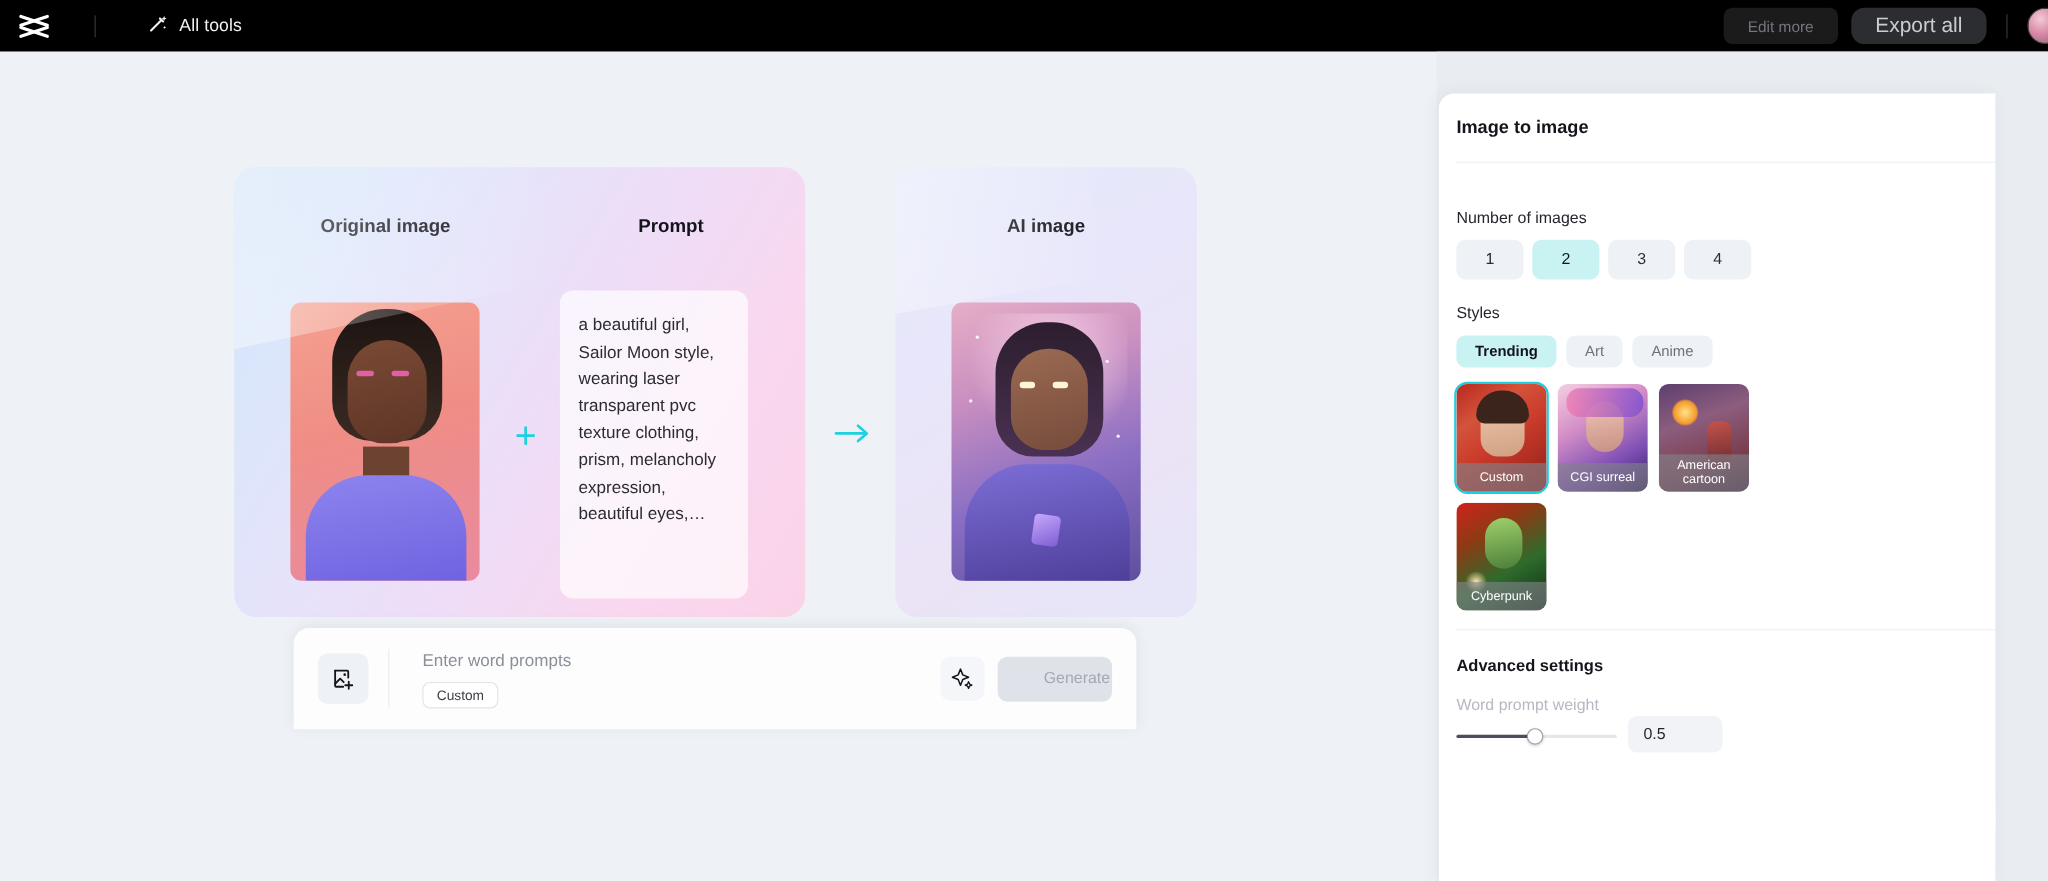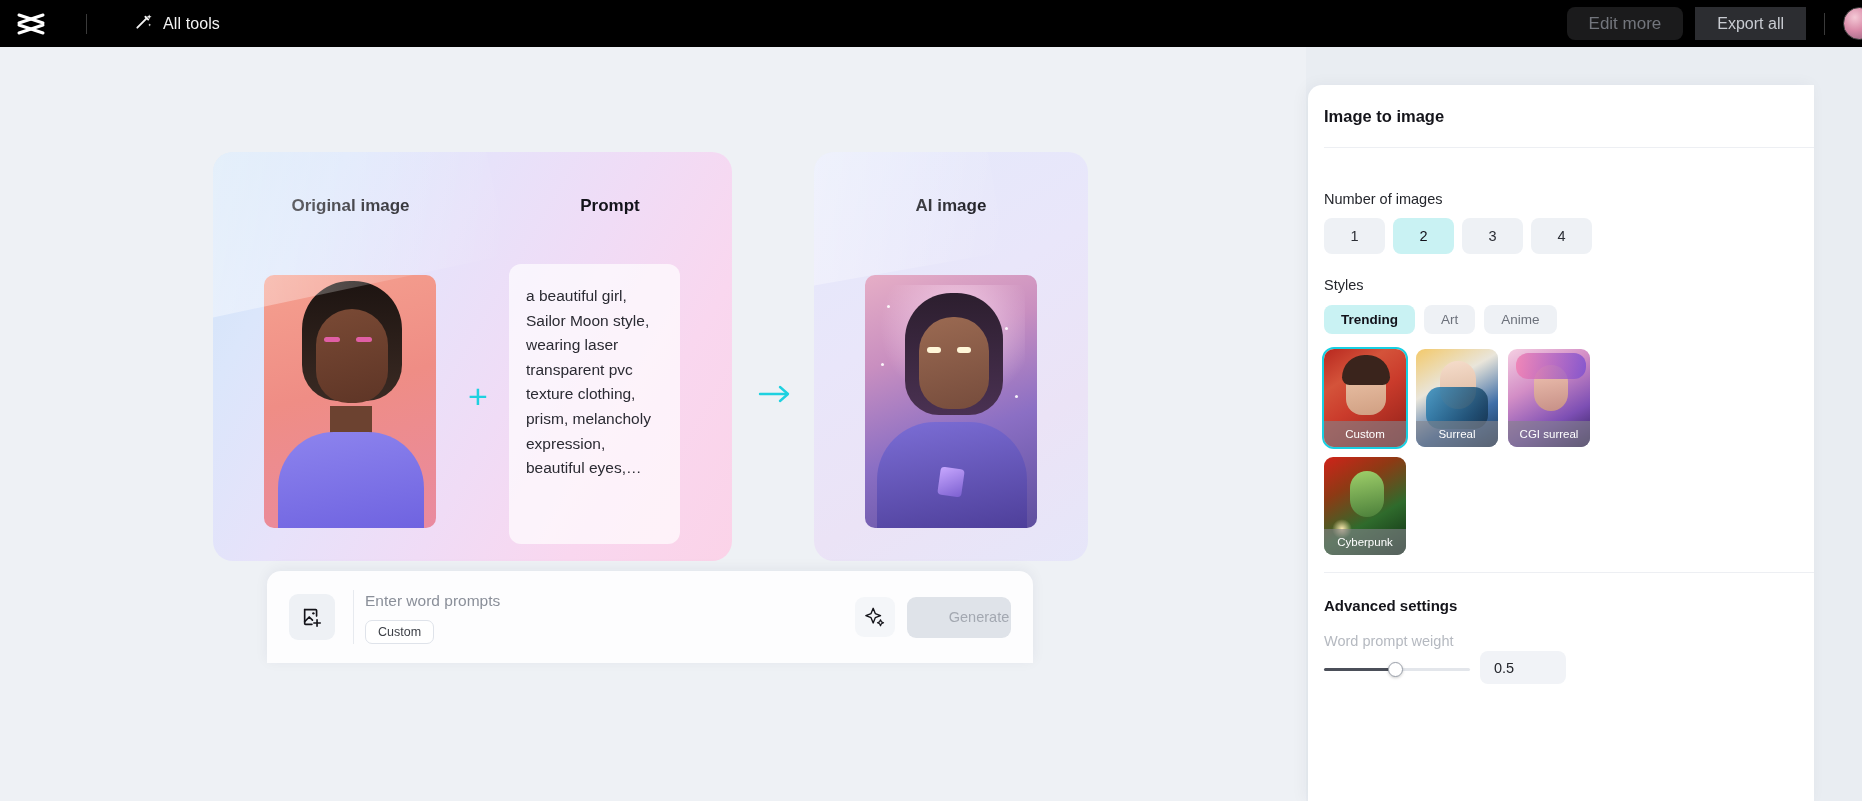--- a/index.html
+++ b/index.html
@@ -24,27 +24,27 @@
     display: flex; align-items: center; gap: 10px;
     margin-left: 23px; cursor: pointer;
   }
   .alltools-label { color: #f2f2f2; font-size: 16px; font-weight: 500; letter-spacing: .1px; }
   .topbar-right {
     margin-left: auto; display: flex; align-items: center; gap: 12px;
     padding-right: 0px;
   }
   .btn-editmore {
     height: 33px; padding: 0 22px; border-radius: 8px;
-    background: #1b1b1c; color: #73767d; font-size: 17px;
+    background: #1b1b1c; color: #73767d; font-size: 14px;
     display: flex; align-items: center; border: none; cursor: pointer;
     font-family: "Liberation Sans", sans-serif;
   }
   .btn-exportall {
-    height: 33px; padding: 0 22px; border-radius: 0;
-    background: #2c2d31; color: #c9ccd2; font-size: 16px;
+    height: 33px; padding: 0 22px; border-radius: 12px;
+    background: #2c2d31; color: #c9ccd2; font-size: 19px;
     display: flex; align-items: center; border: none; cursor: pointer;
     font-family: "Liberation Sans", sans-serif;
   }
   .avatar-divider { width: 1px; height: 22px; background: #3a3a3a; margin: 0 6px; }
   .avatar {
     width: 33px; height: 33px; border-radius: 50%;
     background: radial-gradient(circle at 35% 30%, #f4c9d6 0%, #d98aa8 45%, #8b5f7a 100%);
     border: 1px solid #444; margin-right: -14px; cursor: pointer;
   }
 
@@ -207,21 +207,21 @@
     display: flex; align-items: center;
     padding: 0 22px;
   }
   .upload-thumb {
     width: 46px; height: 46px; border-radius: 9px;
     background: #eef1f5;
     display: flex; align-items: center; justify-content: center;
     cursor: pointer; flex: none;
   }
   .bar-divider { width: 1px; height: 54px; background: #e7eaef; margin-left: 18px; flex: none; }
-  .bar-mid { margin-left: 11px; flex: 1; }
+  .bar-mid { margin-left: 30px; flex: 1; }
   .bar-placeholder { font-size: 15.5px; color: #8a8f99; line-height: 20px; }
   .chip-custom {
     margin-top: 9px;
     display: inline-flex; align-items: center; justify-content: center;
     height: 24px; padding: 0 12px;
     border: 1px solid #dfe3ea; border-radius: 7px;
     font-size: 12.5px; color: #3c3f46; background: #fff; cursor: pointer;
   }
   .sparkle-btn {
     width: 40px; height: 40px; border-radius: 9px; background: #f4f6f9;
@@ -477,26 +477,26 @@
       <div class="style-tab">Art</div>
       <div class="style-tab">Anime</div>
     </div>
 
     <div class="style-grid">
       <div class="style-cell sel">
         <div class="style-thumb th-custom"></div>
         <div class="style-caption">Custom</div>
       </div>
       <div class="style-cell">
-        <div class="style-thumb th-surreal"></div>
-        <div class="style-caption">Surreal</div>
+        <div class="style-thumb th-cgi"></div>
+        <div class="style-caption">CGI surreal</div>
       </div>
       <div class="style-cell">
-        <div class="style-thumb th-cgi"></div>
-        <div class="style-caption">CGI surreal</div>
+        <div class="style-thumb th-american"></div>
+        <div class="style-caption">American cartoon</div>
       </div>
       <div class="style-cell">
         <div class="style-thumb th-cyber"></div>
         <div class="style-caption">Cyberpunk</div>
       </div>
     </div>
 
     <div class="panel-rule2"></div>
     <div class="lbl-advanced">Advanced settings</div>
     <div class="reset-icon">

